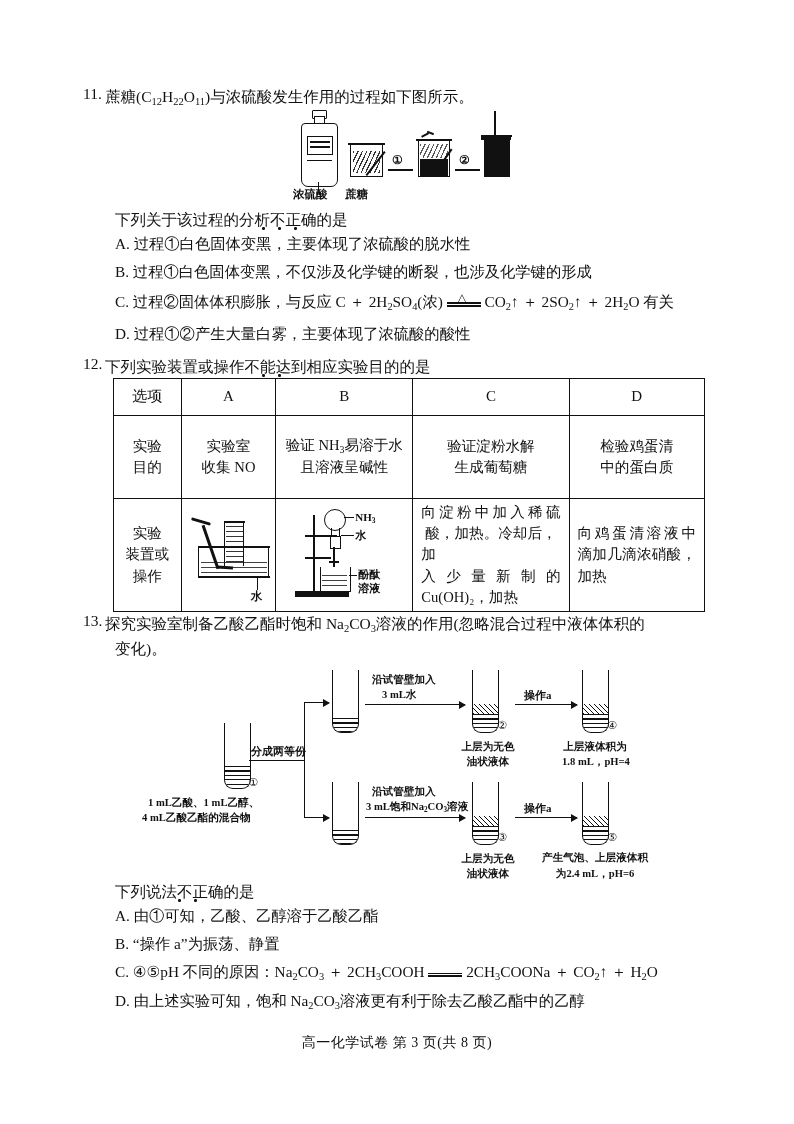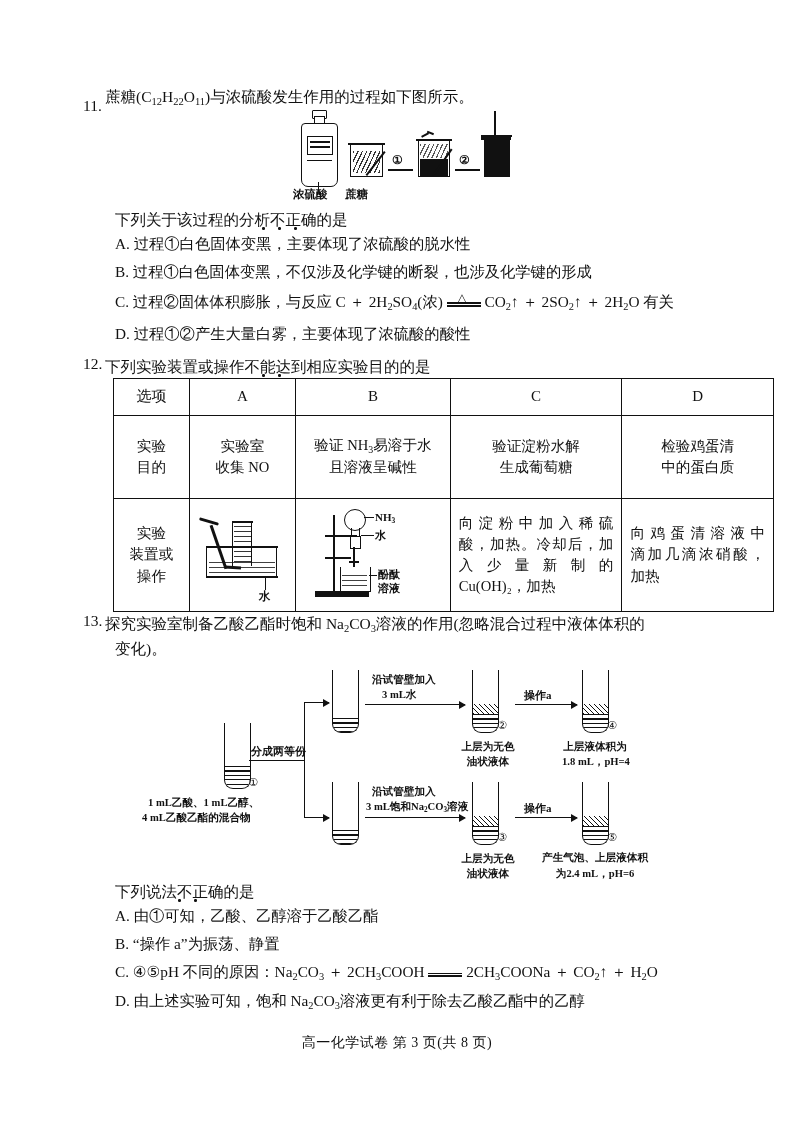--- a/index.html
+++ b/index.html
@@ -33,21 +33,21 @@
 
   
   .beaker{position:absolute;border:1.6px solid #111;border-top:none;background:#fff;}
   .beaker:before{content:"";position:absolute;left:-3px;top:-1.6px;width:calc(100% + 6px);height:1.6px;background:#111;}
   .fill-dark{position:absolute;background:#111;}
   .fill-hatch{position:absolute;background:repeating-linear-gradient(115deg,#111 0 1.2px,transparent 1.2px 4px);}
   .rod{position:absolute;background:#111;transform-origin:bottom left;}
   .arrowline{position:absolute;height:1.6px;background:#111;}
 
   
-  #table12{position:absolute;left:113px;top:378px;width:661px;border-collapse:collapse;border-radius:24px;}
+  #table12{position:absolute;left:113px;top:378px;width:592px;border-collapse:collapse;border-radius:24px;}
   #table12 td{border:1.3px solid #111;text-align:center;vertical-align:middle;
               font-size:14.6px;line-height:1.45;padding:4px 3px;}
   #table12 .hdr{height:28px;font-size:15px;}
   #table12 .purpose{height:74px;}
   #table12 .device{height:104px;}
   .cz{text-align:justify;text-align-last:justify;font-size:14.4px;line-height:1.5;
       padding:2px 8px!important;vertical-align:middle;}
 
   
   .appA{position:relative;width:100%;height:98px;}
@@ -89,21 +89,21 @@
   .eqeq{display:inline-block;position:relative;width:34px;height:1em;vertical-align:middle;}
   .eqeq b{position:absolute;left:0;width:34px;height:1.5px;background:#111;}
   .eqeq b.t{top:0.44em;}
   .eqeq b.b{top:0.62em;}
 </style>
 </head>
 <body>
 
 <div class="page">
 
-  <div class="qnum" style="left:83px;top:97px;">11.</div>
+  <div class="qnum" style="left:83px;top:85px;">11.</div>
   <div class="q" style="left:105px;top:85px;">
     <span>蔗糖(C</span><span class="sub">12</span><span>H</span><span class="sub">22</span><span>O</span><span class="sub">11</span><span>)与浓硫酸发生作用的过程如下图所示。</span>
   </div>
 
   <div id="q11fig">
 
     <div class="bottle-cap" style="left:19px;top:2px;width:13px;height:7px;"></div>
     <div class="bottle-neck" style="left:21px;top:8px;width:9px;height:8px;"></div>
     <div class="bottle-body" style="left:8px;top:15px;width:35px;height:62px;">
       <div class="bottle-label" style="left:5px;top:12px;width:24px;height:17px;">

